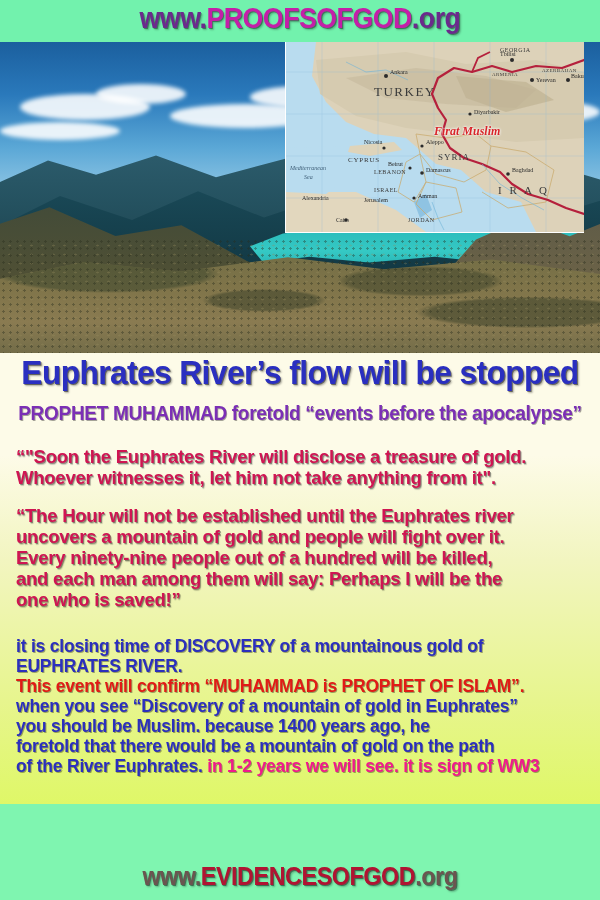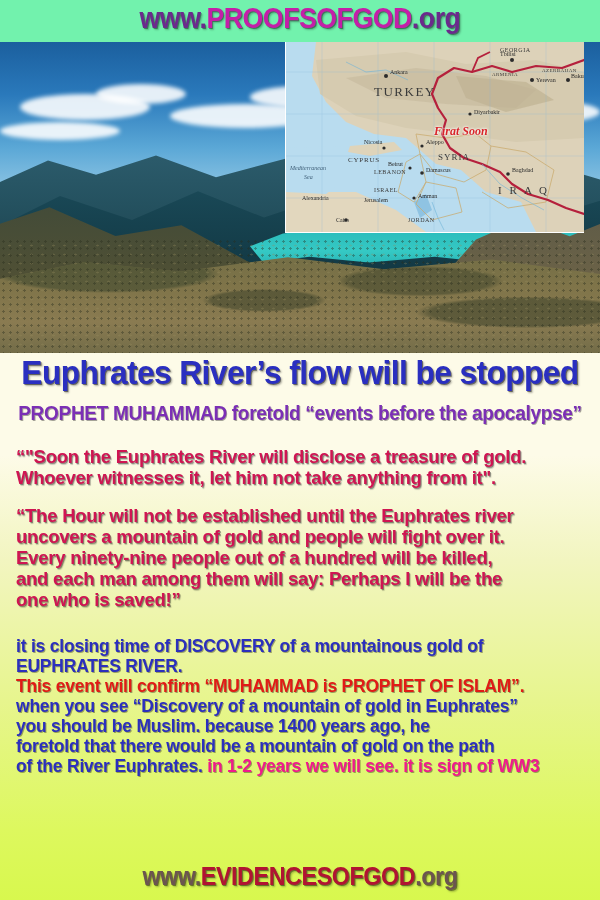--- a/index.html
+++ b/index.html
@@ -9,21 +9,21 @@
   body {
     width: 600px;
     height: 900px;
     overflow: hidden;
     font-family: "Liberation Sans", sans-serif;
     background: #7ff5b0;
   }
   .poster {
     position: relative;
     width: 600px;
-    height: 900px;
+    height: 804px;
     background: linear-gradient(to bottom,
         #7ff5b0 0px, #7ff5b0 42px,
         #fdfbe8 42px, #fdfbe8 430px,
         #fdfbe8 455px,
         #f2f5c0 560px,
         #e7f58e 700px,
         #ddf85e 830px,
         #d8f84e 900px);
   }
 
@@ -355,21 +355,21 @@
         <text x="140" y="130">Damascus</text>
         <text x="226" y="130">Baghdad</text>
         <text x="132" y="156">Amman</text>
         <text x="50" y="180">Cairo</text>
         <text x="16" y="158">Alexandria</text>
         <text x="188" y="72">Diyarbakir</text>
         <text x="140" y="102">Aleppo</text>
         <text x="78" y="160">Jerusalem</text>
       </g>
     </svg>
-    <div class="map-label">Fırat Soon</div>
+    <div class="map-label">Fırat Muslim</div>
   </div>
 
   <div class="headline">Euphrates River’s flow will be stopped</div>
   <div class="subhead">PROPHET MUHAMMAD foretold  “events before the apocalypse”</div>
 
   <div class="body-wrap">
     <div class="para crimson p1">“"Soon the Euphrates River will disclose a treasure of gold.
  Whoever witnesses it, let him not take anything from it".</div>
     <div class="para crimson p2">“The Hour will not be established until the Euphrates river
 uncovers a mountain of gold and people will fight over it.

